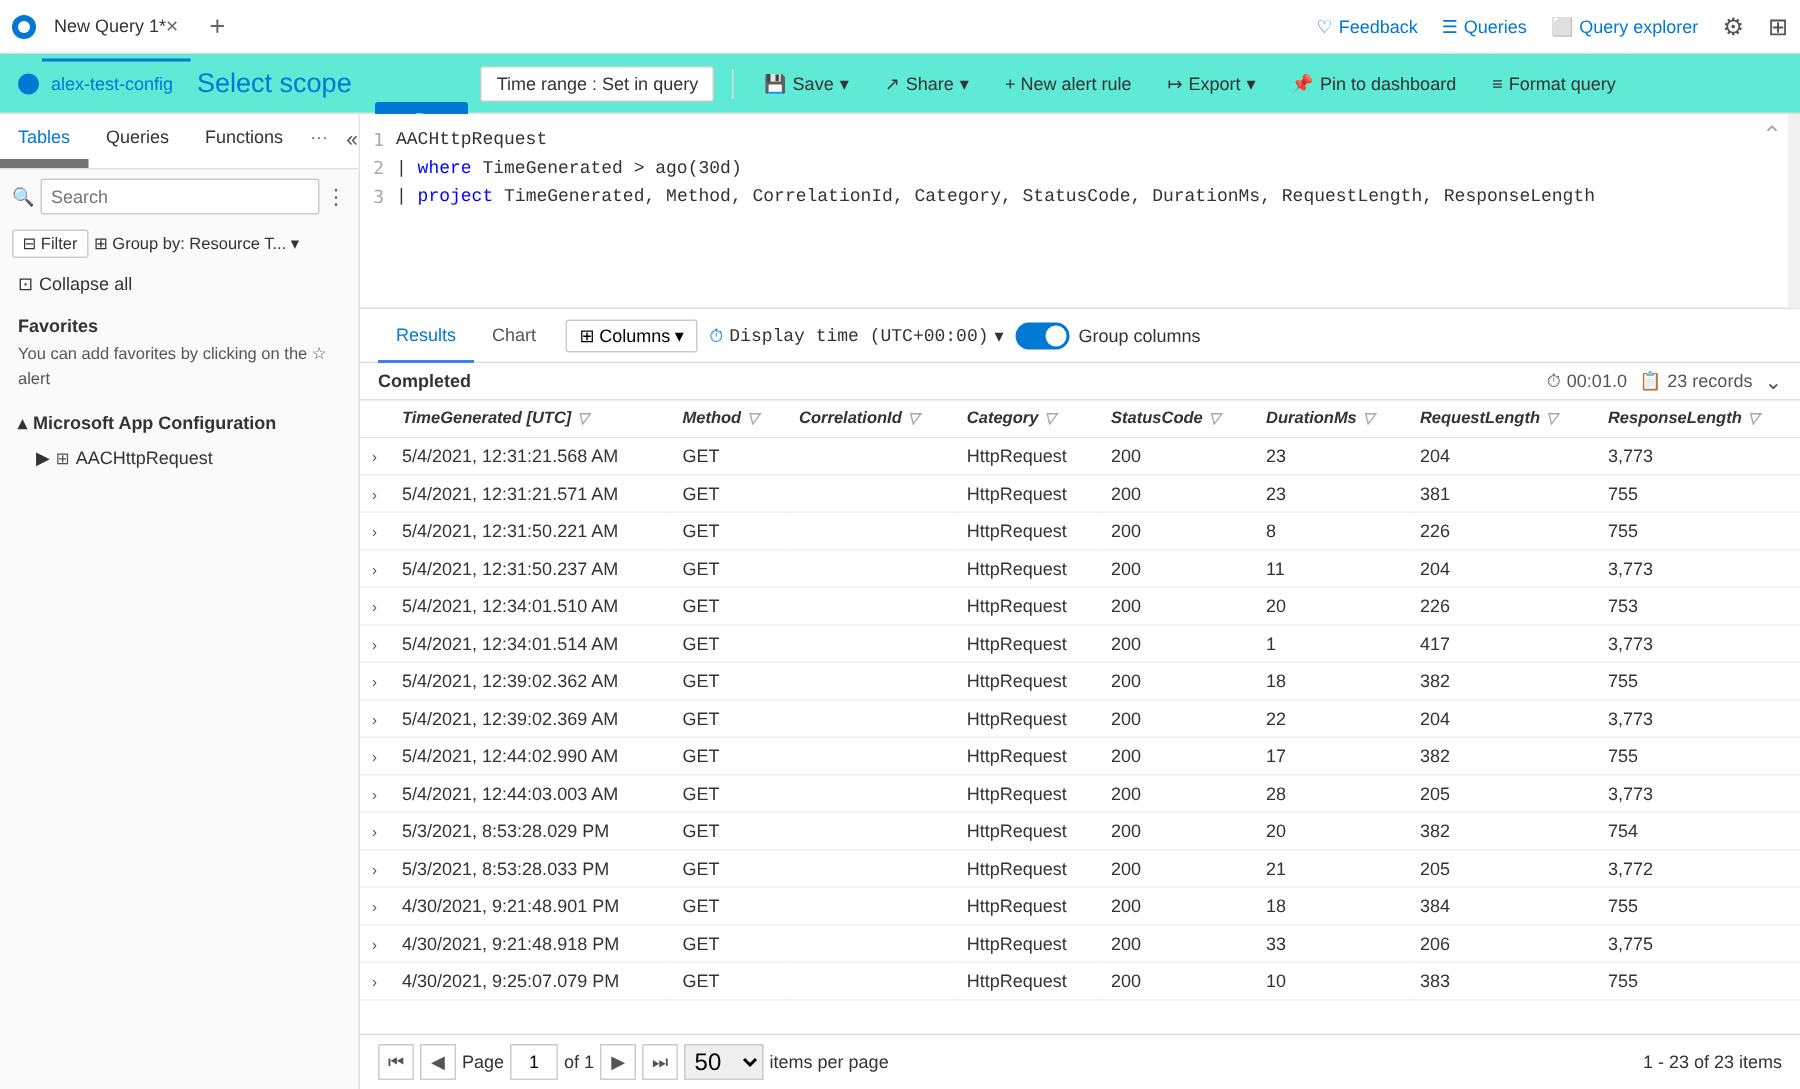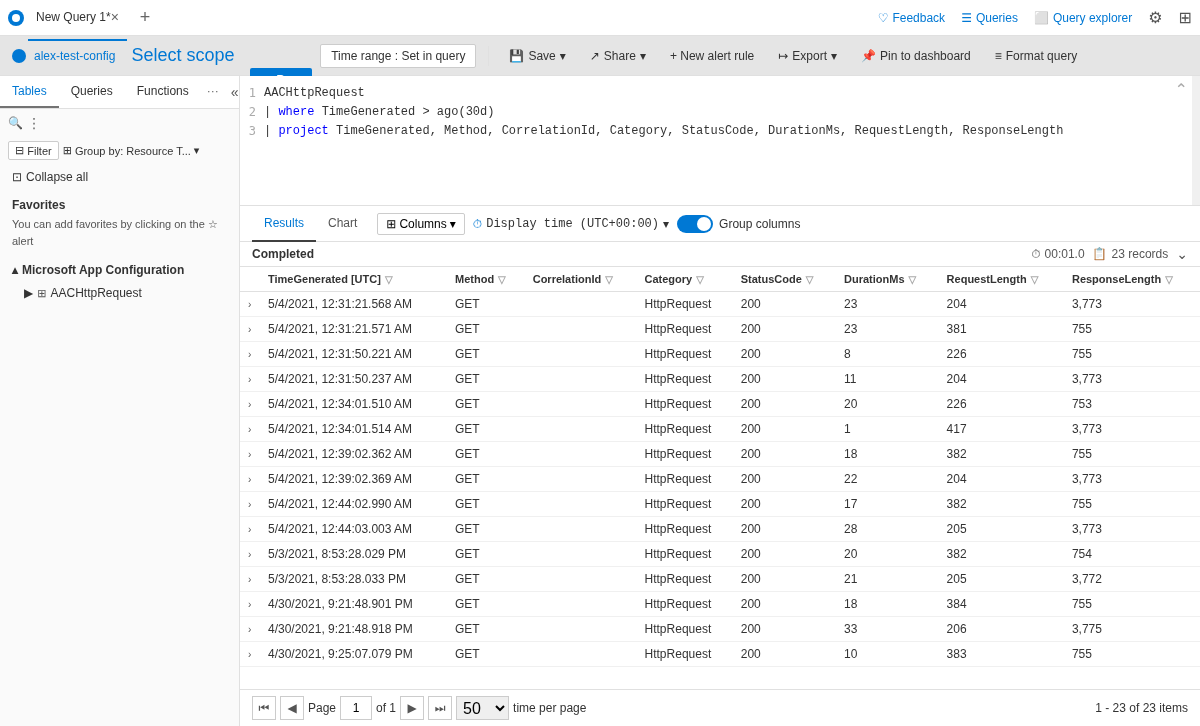--- a/index.html
+++ b/index.html
@@ -9,38 +9,38 @@
     .title-bar { display: flex; align-items: center; background: #fff; border-bottom: 1px solid #e0e0e0; height: 36px; padding: 0 8px; gap: 4px; }
     .tab-icon { width: 16px; height: 16px; background: #0078d4; border-radius: 50%; display: flex; align-items: center; justify-content: center; }
     .tab-icon::after { content: ''; width: 8px; height: 8px; background: #fff; border-radius: 50%; }
     .tab-label { font-size: 12px; color: #333; padding: 0 8px; border-bottom: 2px solid #0078d4; height: 46px; display: flex; align-items: center; gap: 0; }
     .tab-close { color: #666; cursor: pointer; font-size: 14px; }
     .new-tab-btn { width: 28px; height: 28px; display: flex; align-items: center; justify-content: center; color: #666; font-size: 18px; cursor: pointer; }
     .title-bar-right { margin-left: auto; display: flex; align-items: center; gap: 16px; }
     .title-bar-right a { font-size: 12px; color: #0078d4; text-decoration: none; cursor: pointer; display: flex; align-items: center; gap: 4px; }
 
     
-    .conn-bar { display: flex; align-items: center; background: #e5e5e5; border-bottom: 1px solid #e0e0e0; height: 40px; padding: 0 12px; gap: 8px; }
+    .conn-bar { display: flex; align-items: center; background: #5eead4; border-bottom: 1px solid #e0e0e0; height: 40px; padding: 0 12px; gap: 8px; }
     .conn-icon { width: 14px; height: 14px; background: #0078d4; border-radius: 50%; }
     .conn-name { color: #0078d4; font-size: 12px; cursor: pointer; }
     .select-scope { color: #0078d4; font-size: 18px; cursor: pointer; margin-left: 8px; }
     .run-btn { background: #0078d4; color: #fff; border: none; border-radius: 2px; padding: 5px 14px; font-size: 12px; cursor: pointer; display: flex; align-items: center; gap: 4px; margin-left: auto; margin-top: 48px; }
     .run-btn::before { content: '▶'; font-size: 10px; }
     .time-range-btn { border: 1px solid #ccc; background: #fff; padding: 4px 10px; font-size: 12px; border-radius: 2px; cursor: pointer; color: #333; }
     .toolbar-btn { background: none; border: none; color: #333; font-size: 12px; cursor: pointer; padding: 4px 8px; display: flex; align-items: center; gap: 4px; }
     .toolbar-sep { width: 1px; height: 20px; background: #e0e0e0; margin: 0 4px; }
 
     
     .main { display: flex; height: calc(726px - 76px); }
 
     
     .sidebar { width: 240px; border-right: 1px solid #e0e0e0; display: flex; flex-direction: column; background: #fafafa; flex-shrink: 0; }
     .sidebar-tabs { display: flex; border-bottom: 1px solid #e0e0e0; background: #fff; }
     .sidebar-tab { padding: 8px 12px; font-size: 12px; cursor: pointer; color: #333; }
-    .sidebar-tab.active { color: #0078d4; border-bottom: 2px solid #737373; }
+    .sidebar-tab.active { color: #0078d4; border-bottom: 6px solid #737373; }
     .sidebar-tab-more { padding: 8px 6px; color: #666; font-size: 12px; cursor: pointer; }
     .sidebar-search { display: flex; align-items: center; padding: 6px 8px; gap: 4px; }
     .sidebar-search input { flex: 1; border: 1px solid #ccc; border-radius: 2px; padding: 4px 6px; font-size: 12px; outline: none; }
     .sidebar-filter-row { display: flex; align-items: center; padding: 4px 8px; gap: 4px; }
     .filter-btn { display: flex; align-items: center; gap: 3px; font-size: 11px; color: #333; cursor: pointer; border: 1px solid #ccc; background: #fff; border-radius: 2px; padding: 2px 6px; }
     .groupby-btn { display: flex; align-items: center; gap: 3px; font-size: 11px; color: #333; cursor: pointer; }
     .sidebar-collapse-all { padding: 6px 12px; display: flex; align-items: center; gap: 4px; font-size: 12px; color: #333; cursor: pointer; }
     .sidebar-section { padding: 8px 12px; }
     .sidebar-section-title { font-weight: 600; font-size: 12px; color: #333; margin-bottom: 4px; }
     .sidebar-section-text { font-size: 11px; color: #555; line-height: 1.5; }
@@ -53,34 +53,34 @@
     .editor-area { height: 130px; border-bottom: 1px solid #e0e0e0; padding: 8px 0; background: #fff; overflow: hidden; position: relative; }
     .line-numbers { position: absolute; left: 0; top: 8px; width: 20px; text-align: right; color: #aaa; font-size: 12px; line-height: 1.6; padding-right: 4px; font-family: monospace; }
     .code-lines { margin-left: 24px; font-family: 'Courier New', monospace; font-size: 12px; line-height: 1.6; color: #333; }
     .kql-keyword { color: #0000ff; }
     .kql-pipe { color: #333; }
 
     
     .results-panel { flex: 1; display: flex; flex-direction: column; overflow: hidden; }
     .results-tabs { display: flex; align-items: center; border-bottom: 1px solid #e0e0e0; padding: 0 12px; gap: 0; background: #fff; height: 36px; }
     .result-tab { padding: 0 12px; height: 36px; display: flex; align-items: center; font-size: 12px; color: #555; cursor: pointer; border-bottom: 2px solid transparent; }
-    .result-tab.active { color: #0078d4; border-bottom: 2px solid #404040; }
+    .result-tab.active { color: #0078d4; border-bottom: 2px solid #3b82f6; }
     .columns-btn { display: flex; align-items: center; gap: 3px; border: 1px solid #ccc; border-radius: 2px; padding: 3px 8px; font-size: 12px; cursor: pointer; background: #fff; }
     .toggle-switch { width: 36px; height: 18px; background: #0078d4; border-radius: 9px; position: relative; cursor: pointer; }
     .toggle-knob { width: 14px; height: 14px; background: #fff; border-radius: 50%; position: absolute; right: 2px; top: 2px; }
     .results-status { display: flex; align-items: center; padding: 4px 12px; gap: 8px; background: #fff; border-bottom: 1px solid #e0e0e0; font-size: 12px; }
     .status-completed { font-weight: 600; color: #333; }
     .status-time { color: #555; margin-left: auto; display: flex; align-items: center; gap: 4px; }
     .status-records { color: #555; display: flex; align-items: center; gap: 4px; }
     .expand-btn { color: #555; cursor: pointer; font-size: 14px; }
 
     
     .results-table-container { flex: 1; overflow: auto; }
     .results-table { width: 100%; border-collapse: collapse; font-size: 12px; }
-    .results-table thead { position: sticky; top: 0; background: #fff; z-index: 1; }
+    .results-table thead { position: sticky; top: 0; background: #fff; z-index: 1; font-style: italic; }
     .results-table th { padding: 6px 8px; text-align: left; border-bottom: 1px solid #e0e0e0; color: #333; font-weight: 600; white-space: nowrap; font-size: 11px; }
     .results-table th .col-header { display: flex; align-items: center; gap: 4px; }
     .results-table td { padding: 5px 8px; border-bottom: 1px solid #f0f0f0; white-space: nowrap; color: #333; }
     .row-expand { color: #555; cursor: pointer; font-size: 10px; }
     .filter-icon { color: #aaa; cursor: pointer; font-size: 10px; }
 
     
     .pagination { display: flex; align-items: center; justify-content: center; padding: 6px 12px; border-top: 1px solid #e0e0e0; background: #fff; gap: 4px; font-size: 12px; }
     .page-nav-btn { border: 1px solid #ccc; background: #fff; width: 24px; height: 24px; cursor: pointer; display: flex; align-items: center; justify-content: center; font-size: 12px; color: #555; }
     .page-input { border: 1px solid #ccc; width: 32px; height: 24px; text-align: center; font-size: 12px; }
@@ -157,20 +157,21 @@
   <div class="sidebar">
     <div class="sidebar-tabs">
       <div class="sidebar-tab active">Tables</div>
       <div class="sidebar-tab">Queries</div>
       <div class="sidebar-tab">Functions</div>
       <div class="sidebar-tab-more">···</div>
       <div style="margin-left:auto; padding:8px 6px; cursor:pointer; color:#555; font-size:14px;">«</div>
     </div>
     <div class="sidebar-search">
       <span style="color:#666;">🔍</span>
+      <input type="text" placeholder="Search" style="">
       <span style="color:#666; cursor:pointer; font-size:14px;">⋮</span>
     </div>
     <div class="sidebar-filter-row">
       <button class="filter-btn">
         <span>⊟</span>
         <span>Filter</span>
       </button>
       <div class="groupby-btn">
         <span>⊞</span>
         <span style="font-size:11px;">Group by: Resource T...</span>
@@ -481,18 +482,18 @@
         <span>Page</span>
         <input class="page-input" type="text" value="1" style="">
         <span>of 1</span>
         <button class="page-nav-btn">▶</button>
         <button class="page-nav-btn">⏭</button>
         <select class="page-size-select">
           <option>50</option>
           <option>100</option>
           <option>200</option>
         </select>
-        <span>time per page</span>
+        <span>items per page</span>
         <span class="pagination-right">1 - 23 of 23 items</span>
       </div>
     </div>
   </div>
 </div>
 
 </body></html>

